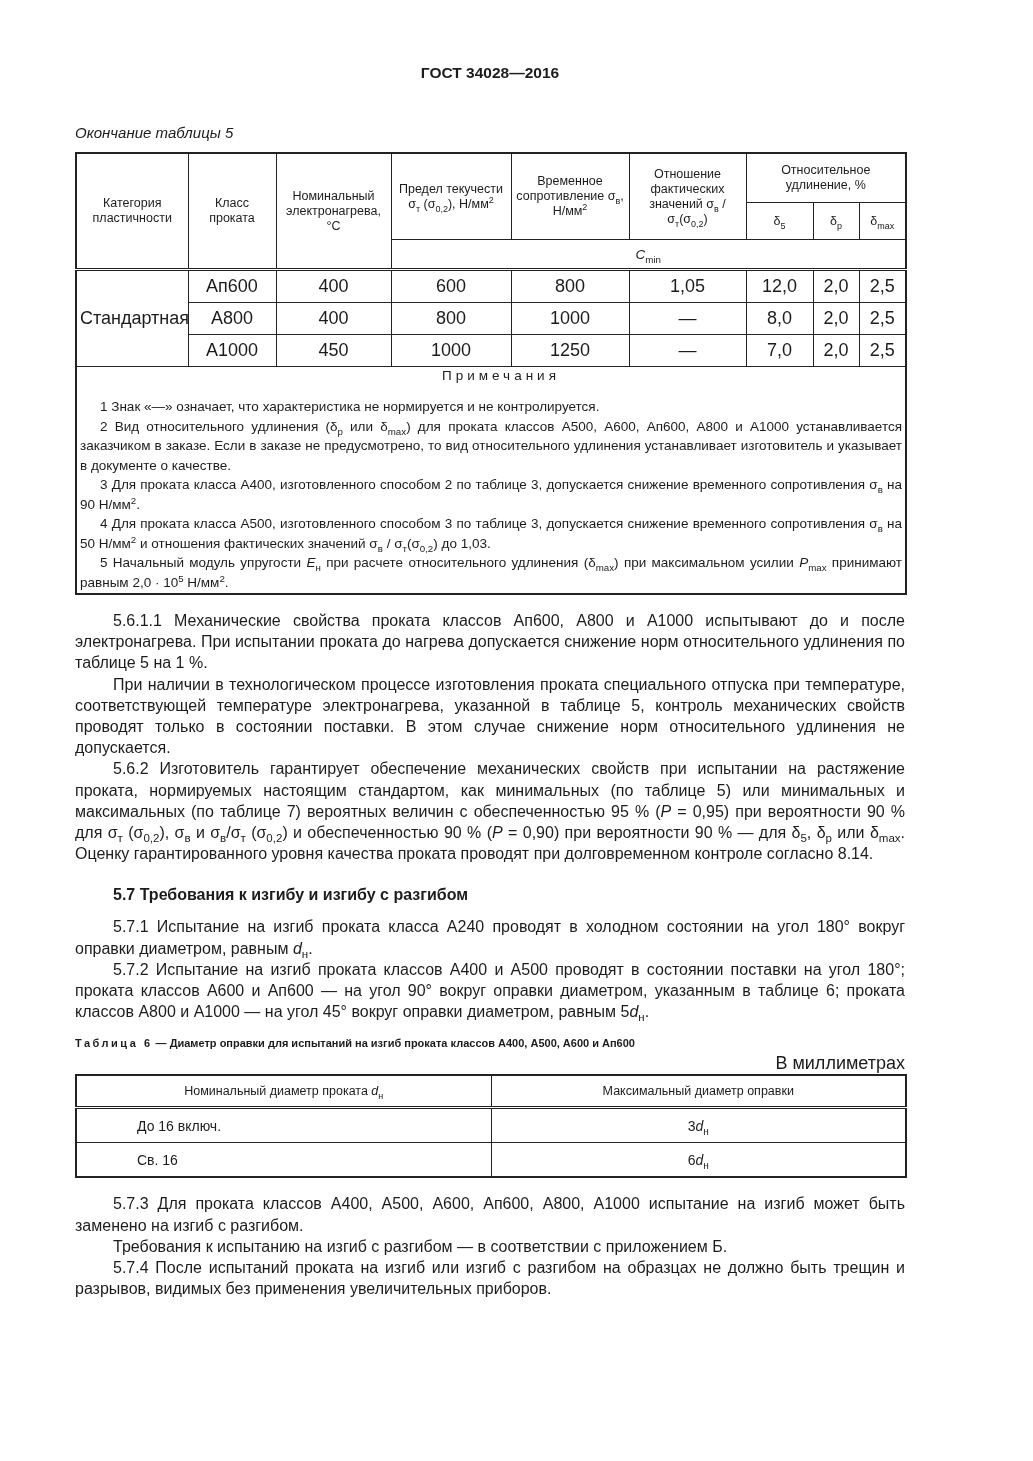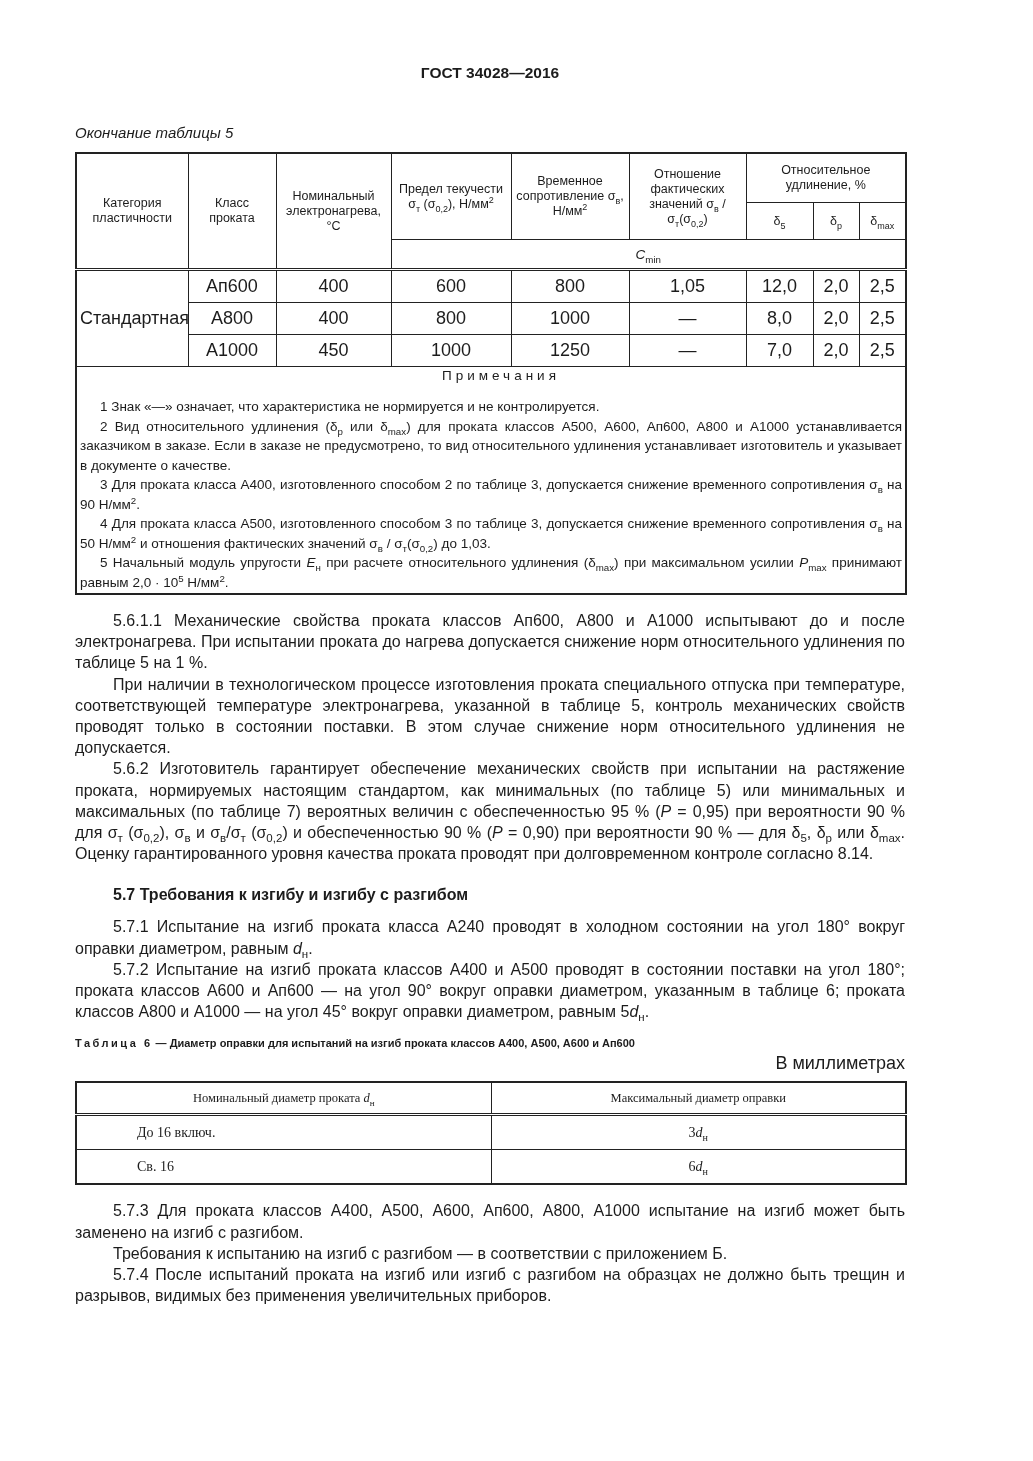--- a/index.html
+++ b/index.html
@@ -87,26 +87,24 @@
     line-height:19px;
     font-weight:bold;
   }
   .t6-caption .cap-label{letter-spacing:2.5px;}
   .t6-units{
     margin-top:0;
     text-align:right;
     font-size:18px;
   }
   table.t6{
-    margin-top:7px;
     border-collapse:collapse;
     table-layout:fixed;
     width:830px;
     border:2px solid #222;
-    font-family:Liberation Serif, serif;
   }
   table.t6 td{
     border:1px solid #222;
     overflow:hidden;
   }
   table.t6 .hd td{
     height:28px;
     font-size:12.5px;
     text-align:center;
     vertical-align:middle;

